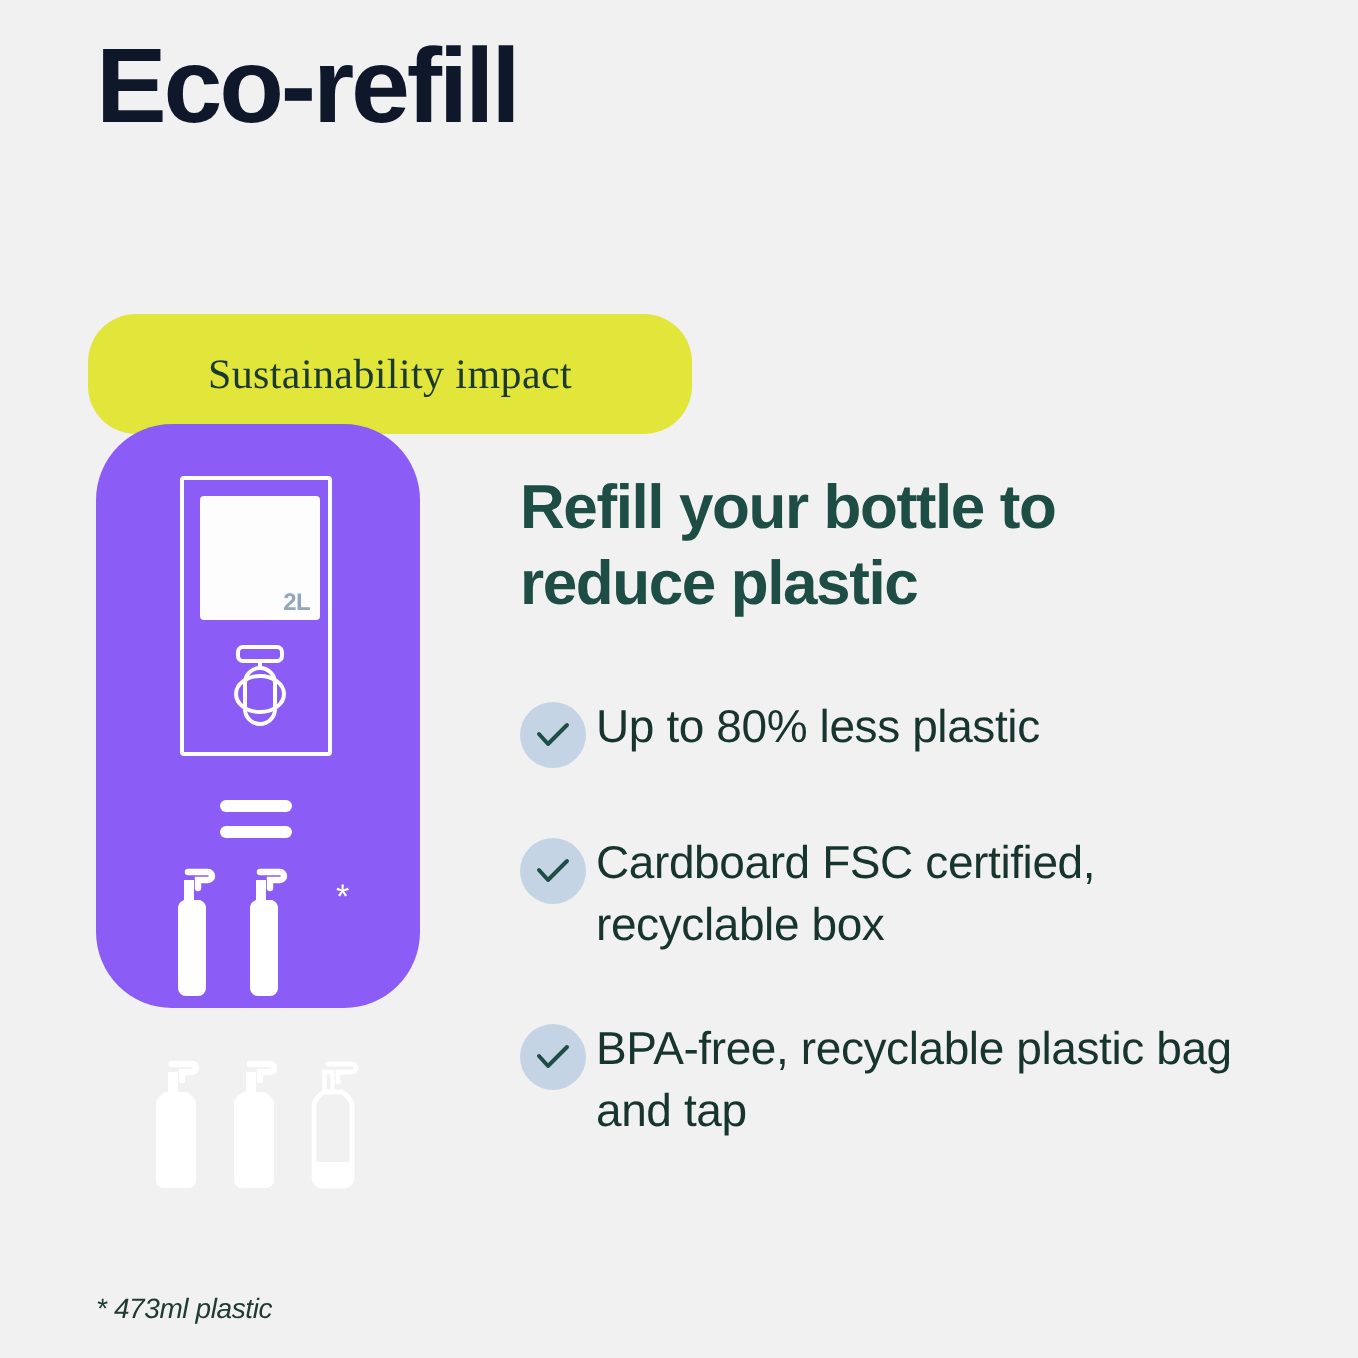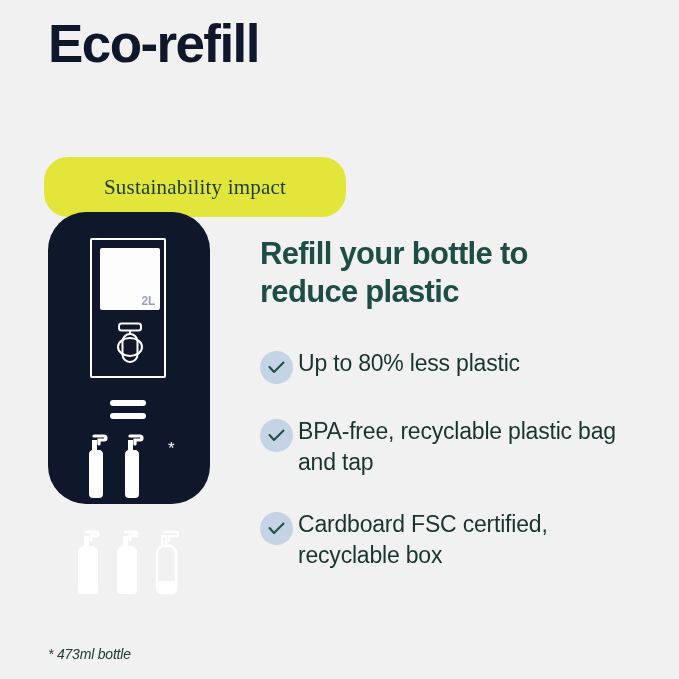--- a/index.html
+++ b/index.html
@@ -48,21 +48,21 @@
     letter-spacing: 0.2px;
   }
 
   
   .illustration-panel {
     position: absolute;
     left: 48px;
     top: 212px;
     width: 162px;
     height: 292px;
-    background: #0f172a;
+    background: #8b5cf6;
     border-radius: 38px;
     padding-left: 34px;
   }
 
   .box-outline {
     position: absolute;
     left: 42px;
     top: 26px;
     width: 76px;
     height: 140px;
@@ -268,27 +268,27 @@
       </span>
       <span class="feature-text">Up to 80% less plastic</span>
     </li>
 
     <li class="feature-item">
       <span class="check-circle">
         <svg width="17" height="13" viewBox="0 0 17 13">
           <polyline points="1.5,6 6,11 15.5,1.5" fill="none" stroke="#1d4d45" stroke-width="2" stroke-linecap="round" stroke-linejoin="round"></polyline>
         </svg>
       </span>
-      <span class="feature-text">BPA-free, recyclable plastic bag and tap</span>
+      <span class="feature-text">Cardboard FSC certified, recyclable box</span>
     </li>
 
     <li class="feature-item">
       <span class="check-circle">
         <svg width="17" height="13" viewBox="0 0 17 13">
           <polyline points="1.5,6 6,11 15.5,1.5" fill="none" stroke="#1d4d45" stroke-width="2" stroke-linecap="round" stroke-linejoin="round"></polyline>
         </svg>
       </span>
-      <span class="feature-text">Cardboard FSC certified, recyclable box</span>
+      <span class="feature-text">BPA-free, recyclable plastic bag and tap</span>
     </li>
   </ul>
 </div>
 
-<div class="footnote">* 473ml bottle</div>
+<div class="footnote">* 473ml plastic</div>
 
 </body></html>

